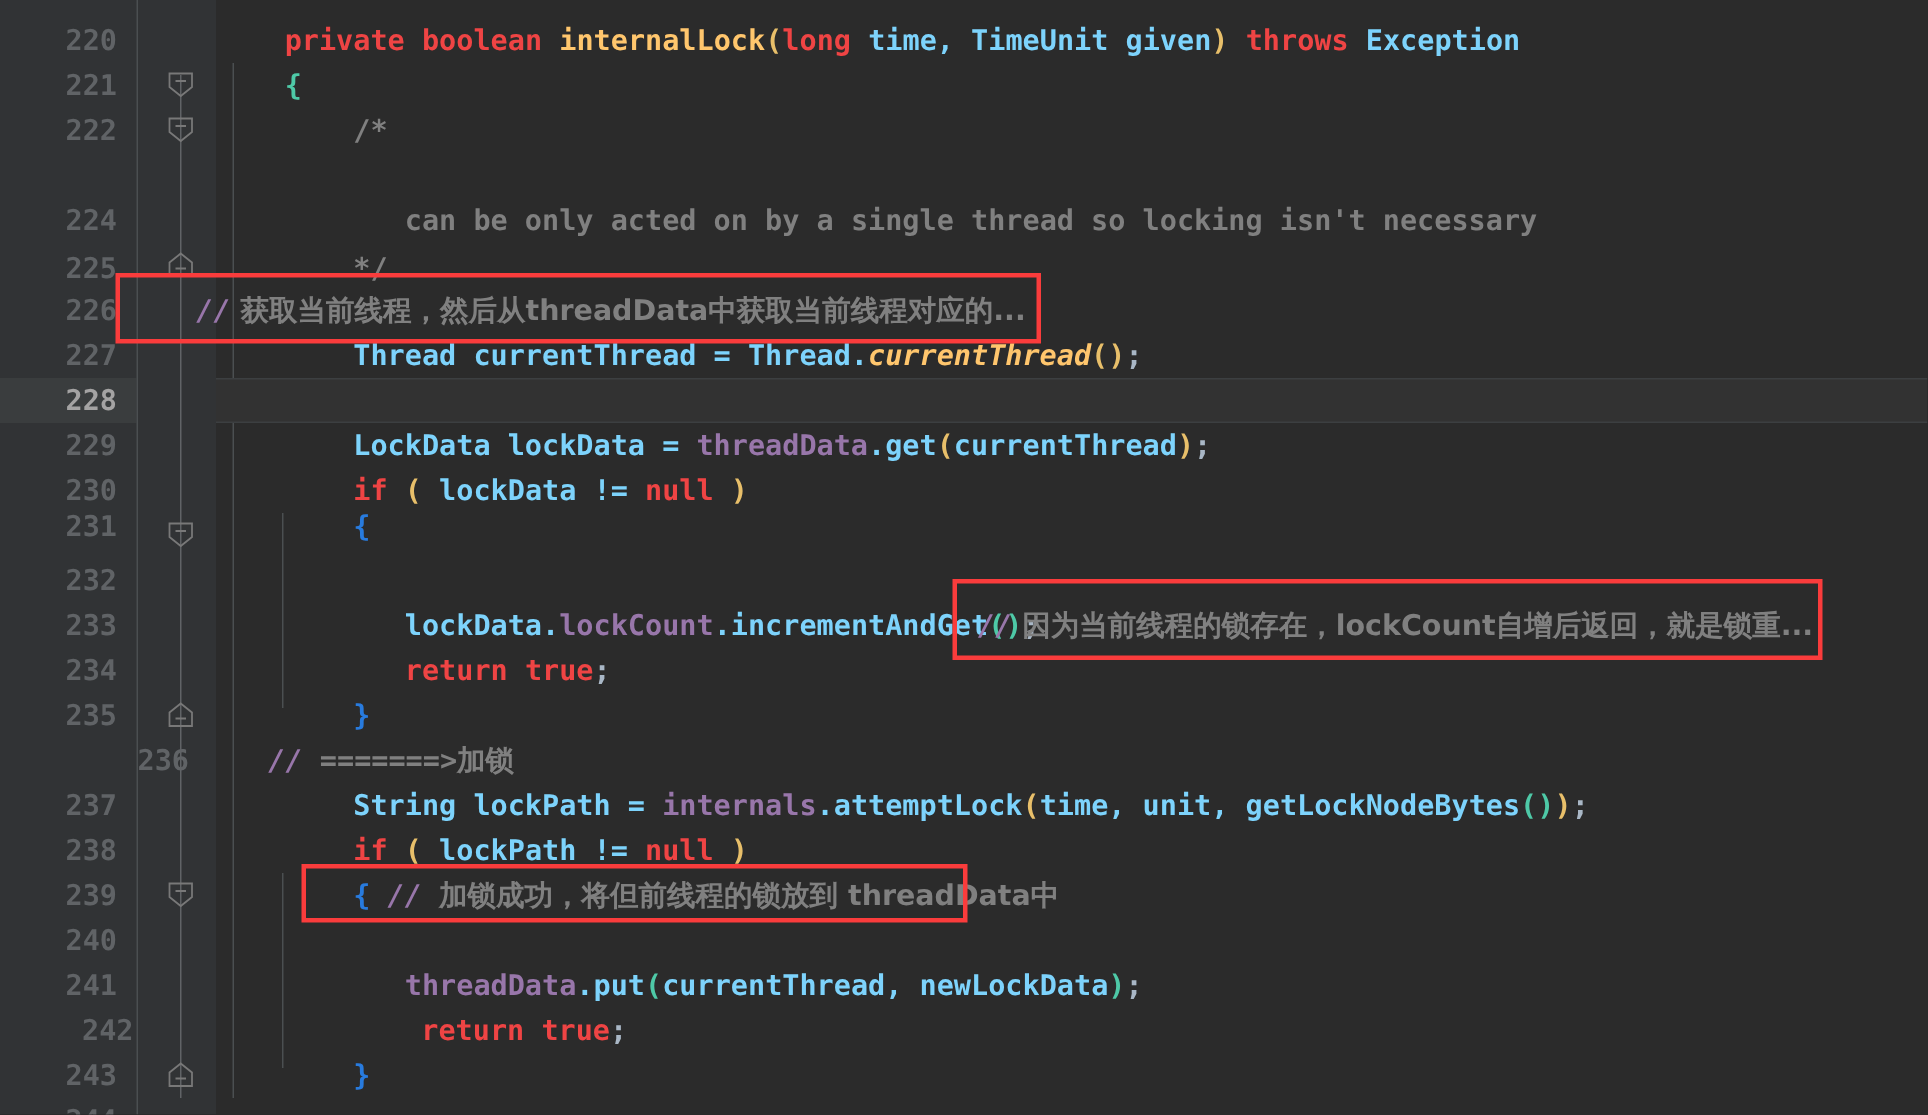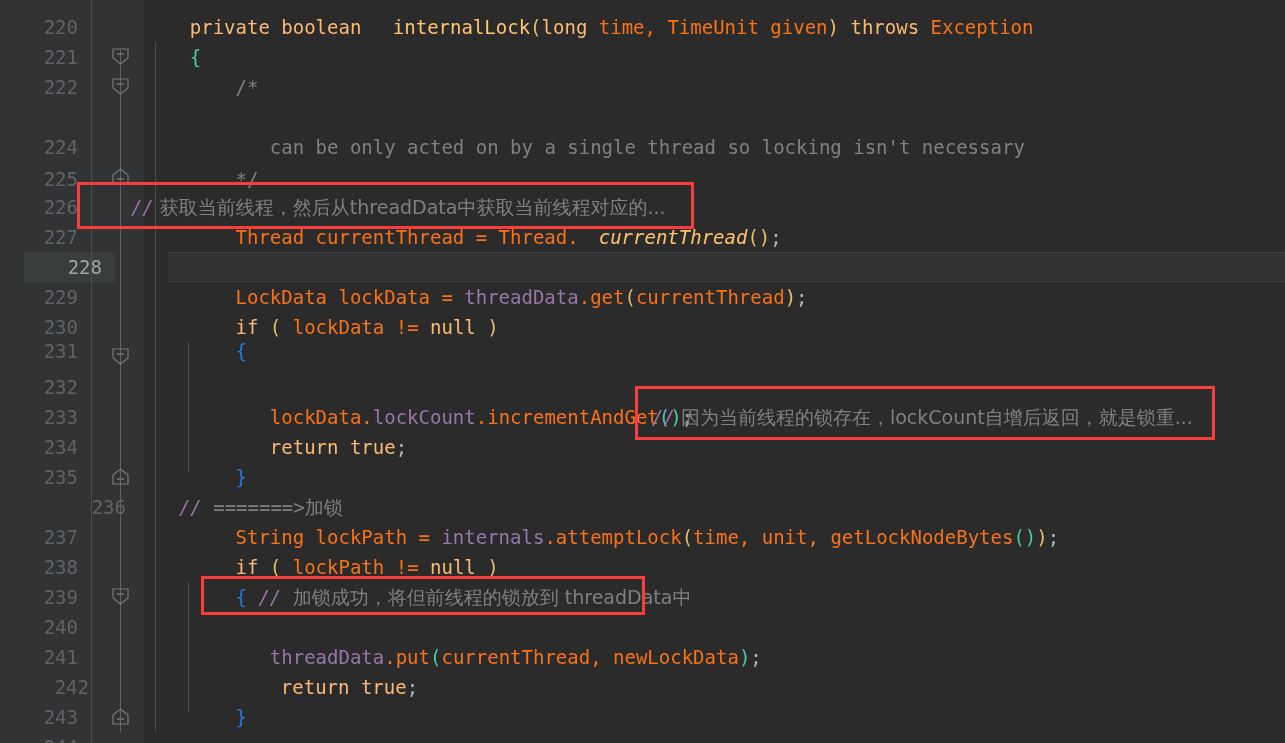--- a/index.html
+++ b/index.html
@@ -48,20 +48,21 @@
   }
 
   
   .row {
     position: absolute;
     left: 0;
     width: 1210px;
     height: 30px;
     line-height: 30px;
     z-index: 2;
+    font-weight: bold;
   }
   .row.current .rowbg {
     position: absolute;
     left: 144px; top: 0;
     width: 1141px; height: 30px;
     background: #323232;
     border-top: 1px solid #3c3f41;
     border-bottom: 1px solid #3c3f41;
     box-sizing: border-box;
   }
@@ -112,23 +113,23 @@
   .fold svg { display: block; }
   .foldline {
     position: absolute;
     left: 120px;
     width: 1px;
     background: #606366;
     z-index: 4;
   }
 
   
-  .kw    { color: #fdba74; }         
-  .type  { color: #f97316; }
-  .mth   { color: #ffc66d; margin-left: 20px; }         
+  .kw    { color: #ef4444; }         
+  .type  { color: #7dd3fc; }
+  .mth   { color: #ffc66d; }         
   .fld   { color: #9876aa; }
   .cmt   { color: #808080; }
   .punc  { color: #a9b7c6; }
   .paren-y { color: #e8bf6a; }
   .paren-g { color: #4ec9a7; }
   .brace-b { color: #287bde; }
   .ital  { font-style: italic; }
   .cjk   { font-family: "DejaVu Sans", "Liberation Sans", sans-serif; }
 
   
@@ -189,21 +190,21 @@
   <div class="row" style="top:192px;">
     <span class="lineno">226</span>
     <span class="code" style="left:108px;">  <span class="fld ital">//</span><span class="cmt cjk"> 获取当前线程，然后从threadData中获取当前线程对应的...</span></span>
   </div>
 
   <div class="row" style="top:222px;">
     <span class="lineno">227</span>
     <span class="code">        <span class="type">Thread currentThread = Thread.</span><span class="mth ital">currentThread</span><span class="paren-y">()</span><span class="punc">;</span></span>
   </div>
 
-  <div class="row current" style="top:252px;margin-left:24px;">
+  <div class="row current" style="top:252px;">
     <span class="lnbg"></span>
     <span class="rowbg"></span>
     <span class="lineno">228</span>
     <span class="code"></span>
   </div>
 
   <div class="row" style="top:282px;">
     <span class="lineno">229</span>
     <span class="code">        <span class="type">LockData lockData = </span><span class="fld">threadData</span><span class="type">.get</span><span class="paren-y">(</span><span class="type">currentThread</span><span class="paren-y">)</span><span class="punc">;</span></span>
   </div>

